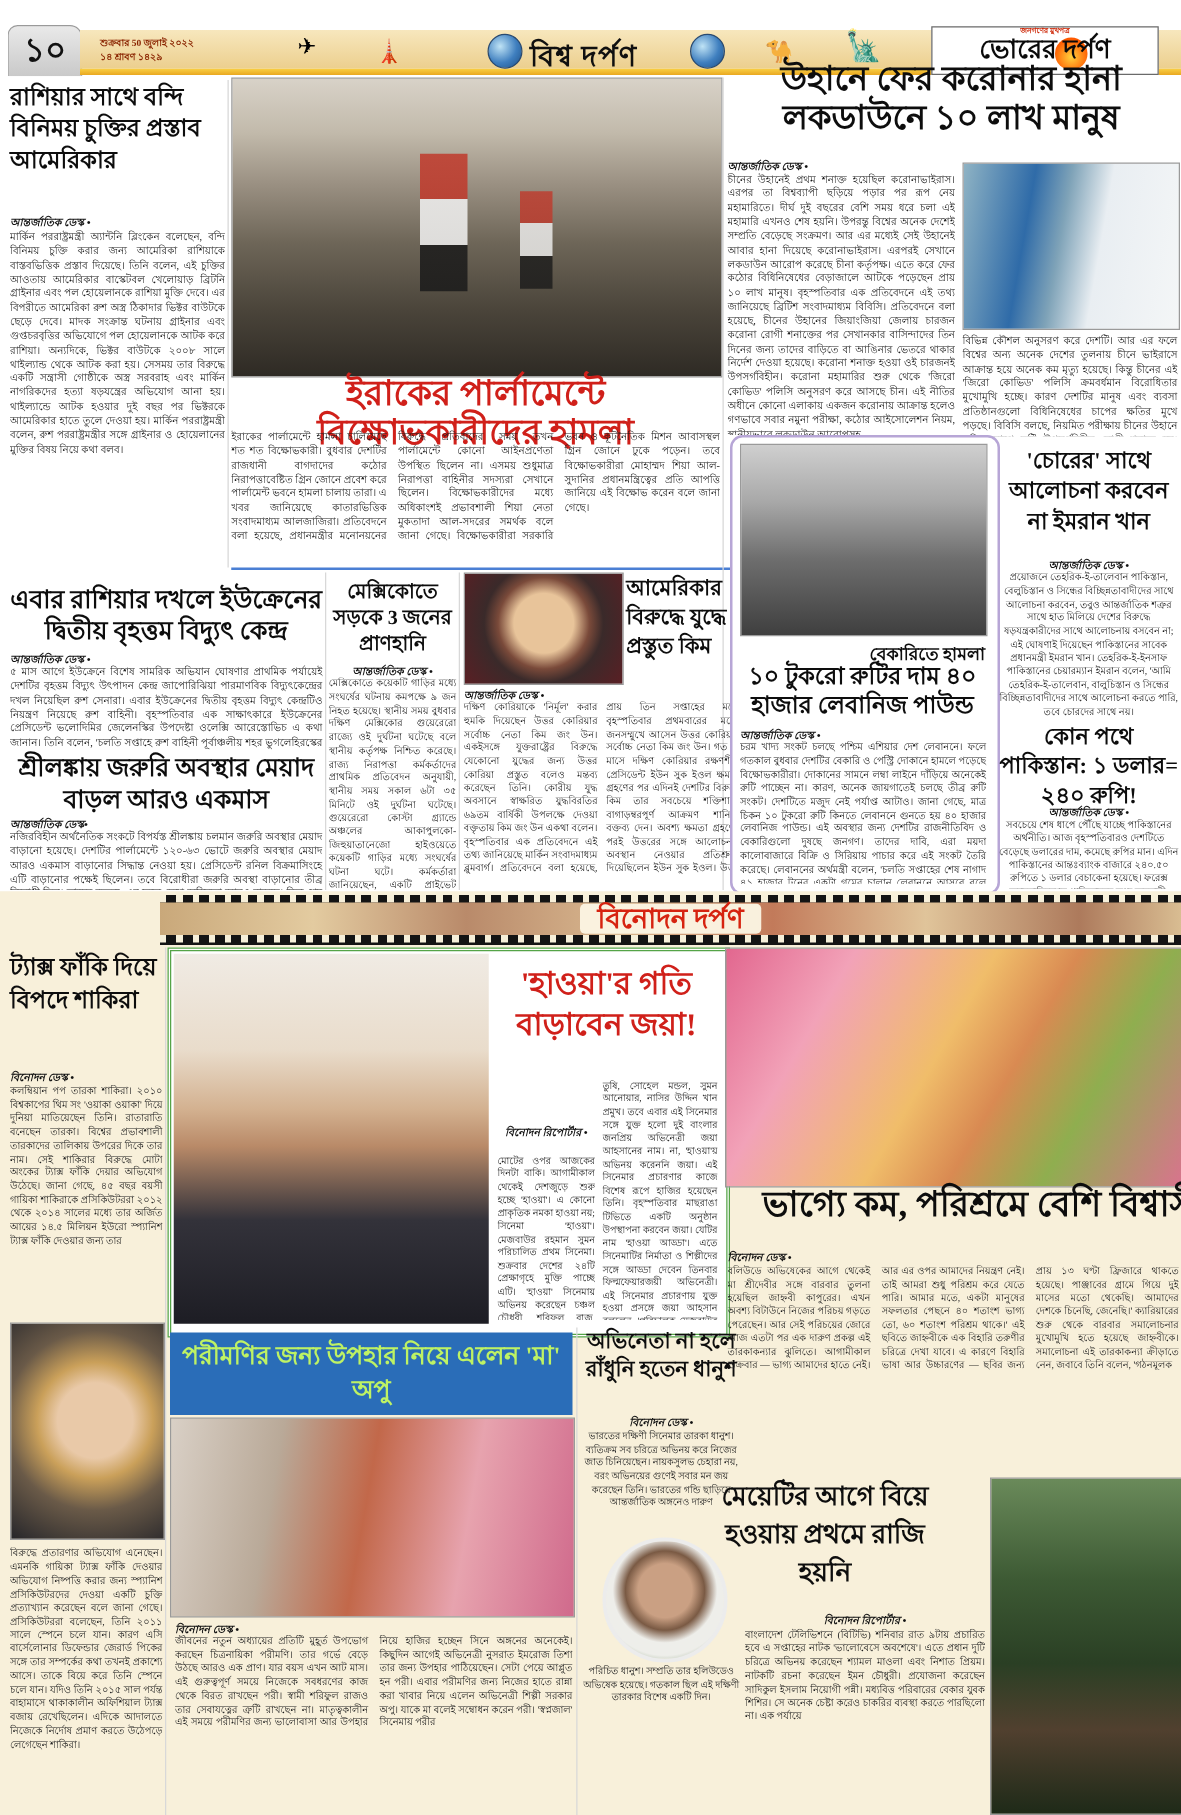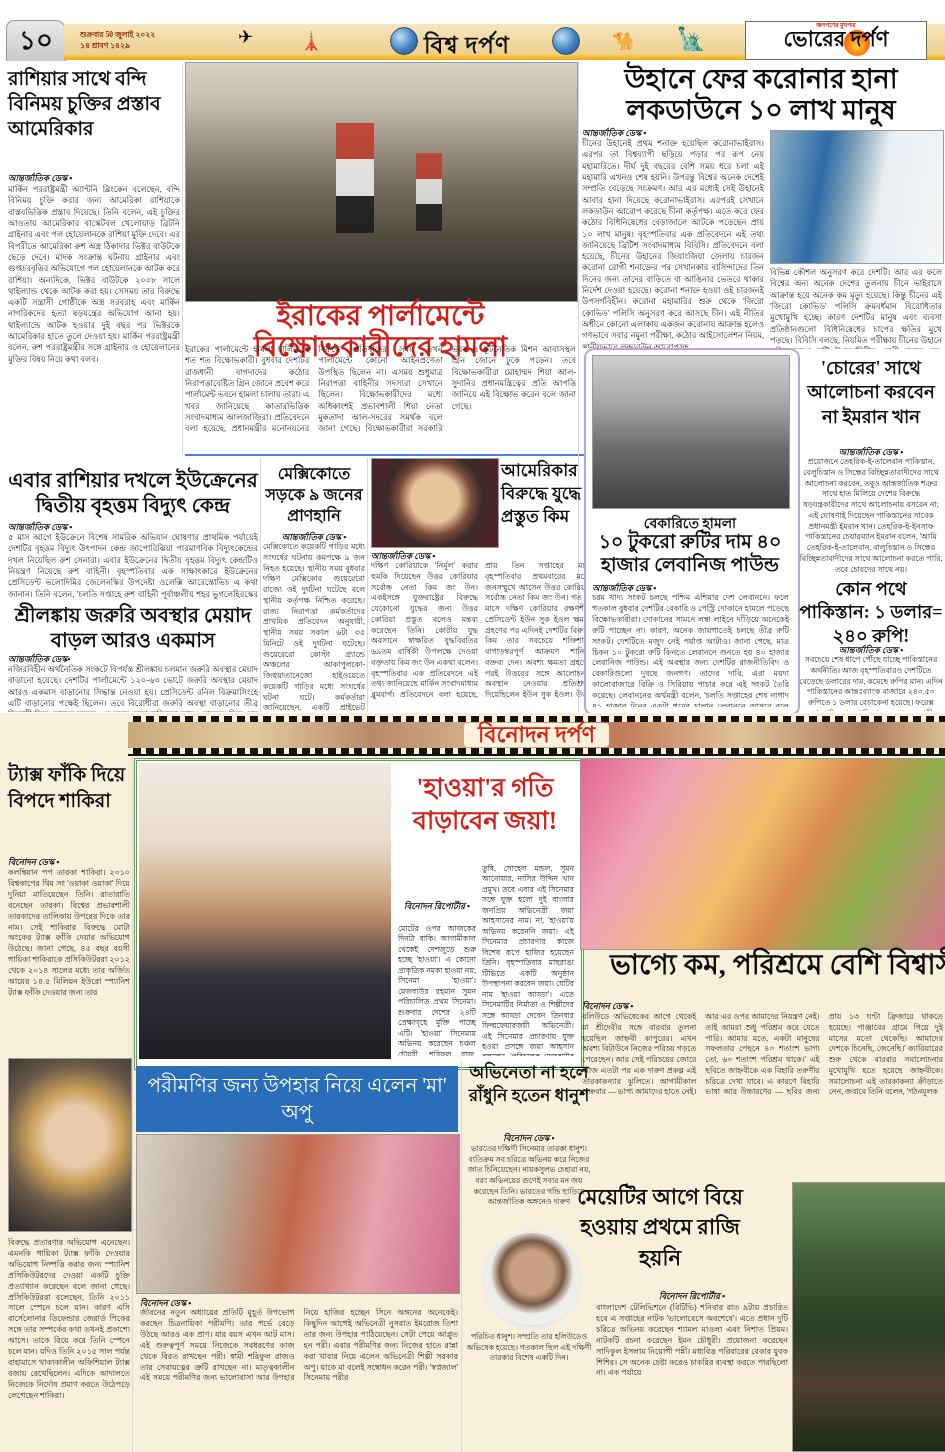--- a/index.html
+++ b/index.html
@@ -32,22 +32,22 @@
                 background:radial-gradient(circle at 50% 60%, #ffd23e, #ff5a00 70%);}
   
   #ent-bg{background:#f8f0da;}
   .filmstrip{background:#141414;}
   .sprockets{height:6px;background:repeating-linear-gradient(90deg,#f6efd9 0 5px,#141414 5px 13px);}
   .strip-mid{height:26px;background:linear-gradient(90deg,#c9a87a,#e3cba0 15%,#b98a6a 30%,#d9b890 45%,#c27a5a 60%,#e0c49a 75%,#ad7a5c 90%,#d9bd92);
              display:flex;align-items:center;justify-content:center;}
   .banner-pill{background:rgba(252,246,228,0.95);padding:0 14px;border-radius:4px;
                font-size:22px;font-weight:bold;color:#d62310;line-height:1.1;}
   #green-box{border:3px double #55a447;background:#ffffff;}
-  #porimoni-banner{background:#2a6db8;color:#ffffff;display:flex;align-items:center;justify-content:center;
-                   text-align:center;font-weight:normal;font-size:20px;line-height:1.35;}
+  #porimoni-banner{background:#2a6db8;color:#bef264;display:flex;align-items:center;justify-content:center;
+                   text-align:center;font-weight:bold;font-size:20px;line-height:1.35;}
   .red-hl{color:#d0201a;}
 </style>
 </head>
 <body>
 
 <div id="page">
 
   <div id="page-tab" class="abs" style="left:6px;top:20px;width:58px;height:40px;line-height:40px;">
     <span>১০</span>
   </div>
@@ -86,53 +86,53 @@
          background:linear-gradient(180deg,#c0392b 0 33%,#f2f2f2 33% 66%,#1a1a1a 66% 100%);opacity:.85;"></div>
     <div class="abs" style="left:230px;top:90px;width:26px;height:78px;
          background:linear-gradient(180deg,#c0392b 0 33%,#f2f2f2 33% 66%,#1a1a1a 66% 100%);opacity:.8;"></div>
   </div>
   <div class="abs hl hl-center red-hl" style="left:185px;top:301px;width:391px;font-size:28px;line-height:1.1;">ইরাকের পার্লামেন্টে বিক্ষোভকারীদের হামলা</div>
   <div class="abs body-text" style="left:185px;top:344px;width:391px;height:108px;column-count:3;column-gap:9px;">ইরাকের পার্লামেন্টে হামলা চালিয়েছে শত শত বিক্ষোভকারী। বুধবার দেশটির রাজধানী বাগদাদের কঠোর নিরাপত্তাবেষ্টিত গ্রিন জোনে প্রবেশ করে পার্লামেন্ট ভবনে হামলা চালায় তারা। এ খবর জানিয়েছে কাতারভিত্তিক সংবাদমাধ্যম আলজাজিরা। প্রতিবেদনে বলা হয়েছে, প্রধানমন্ত্রীর মনোনয়নের বিরুদ্ধে প্রতিবাদের সময় তখন পার্লামেন্টে কোনো আইনপ্রণেতা উপস্থিত ছিলেন না। এসময় শুধুমাত্র নিরাপত্তা বাহিনীর সদস্যরা সেখানে ছিলেন। বিক্ষোভকারীদের মধ্যে অধিকাংশই প্রভাবশালী শিয়া নেতা মুকতাদা আল-সদরের সমর্থক বলে জানা গেছে। বিক্ষোভকারীরা সরকারি ভবন ও কূটনৈতিক মিশন আবাসস্থল গ্রিন জোনে ঢুকে পড়েন। তবে বিক্ষোভকারীরা মোহাম্মদ শিয়া আল-সুদানির প্রধানমন্ত্রিত্বের প্রতি আপত্তি জানিয়ে এই বিক্ষোভ করেন বলে জানা গেছে।</div>
 
   <div class="abs rule-blue" style="left:185px;top:454px;width:406px;"></div>
   <div class="abs divider-v" style="left:578px;top:62px;height:650px;"></div>
 
-  <div class="abs hl hl-center" style="left:580px;top:64px;width:362px;font-size:27px;line-height:1.15;">উহানে ফের করোনার হানা লকডাউনে ১০ লাখ মানুষ</div>
+  <div class="abs hl hl-center" style="left:580px;top:48px;width:362px;font-size:27px;line-height:1.15;">উহানে ফের করোনার হানা লকডাউনে ১০ লাখ মানুষ</div>
   <div class="abs byline" style="left:582px;top:127px;">আন্তর্জাতিক ডেস্ক •</div>
   <div class="abs body-text" style="left:582px;top:138px;width:182px;height:210px;">চীনের উহানেই প্রথম শনাক্ত হয়েছিল করোনাভাইরাস। এরপর তা বিশ্বব্যাপী ছড়িয়ে পড়ার পর রূপ নেয় মহামারিতে। দীর্ঘ দুই বছরের বেশি সময় ধরে চলা এই মহামারি এখনও শেষ হয়নি। উপরন্তু বিশ্বের অনেক দেশেই সম্প্রতি বেড়েছে সংক্রমণ। আর এর মধ্যেই সেই উহানেই আবার হানা দিয়েছে করোনাভাইরাস। এরপরই সেখানে লকডাউন আরোপ করেছে চীনা কর্তৃপক্ষ। এতে করে ফের কঠোর বিধিনিষেধের বেড়াজালে আটকে পড়েছেন প্রায় ১০ লাখ মানুষ। বৃহস্পতিবার এক প্রতিবেদনে এই তথ্য জানিয়েছে ব্রিটিশ সংবাদমাধ্যম বিবিসি। প্রতিবেদনে বলা হয়েছে, চীনের উহানের জিয়াংজিয়া জেলায় চারজন করোনা রোগী শনাক্তের পর সেখানকার বাসিন্দাদের তিন দিনের জন্য তাদের বাড়িতে বা আঙিনার ভেতরে থাকার নির্দেশ দেওয়া হয়েছে। করোনা শনাক্ত হওয়া ওই চারজনই উপসর্গবিহীন। করোনা মহামারির শুরু থেকে 'জিরো কোভিড' পলিসি অনুসরণ করে আসছে চীন। এই নীতির অধীনে কোনো এলাকায় একজন করোনায় আক্রান্ত হলেও গণভাবে সবার নমুনা পরীক্ষা, কঠোর আইসোলেশন নিয়ম, স্থানীয়ভাবে লকডাউন আরোপসহ</div>
   <div class="abs photo" style="left:770px;top:130px;width:172px;height:132px;
        background:linear-gradient(100deg,#8fb3c4 0%,#2f6ba8 30%,#7fa3b8 45%,#e9eef2 62%,#f4f6f7 100%);"></div>
   <div class="abs body-text" style="left:770px;top:267px;width:172px;height:82px;">বিভিন্ন কৌশল অনুসরণ করে দেশটি। আর এর ফলে বিশ্বের অন্য অনেক দেশের তুলনায় চীনে ভাইরাসে আক্রান্ত হয়ে অনেক কম মৃত্যু হয়েছে। কিন্তু চীনের এই 'জিরো কোভিড' পলিসি ক্রমবর্ধমান বিরোধিতার মুখোমুখি হচ্ছে। কারণ দেশটির মানুষ এবং ব্যবসা প্রতিষ্ঠানগুলো বিধিনিষেধের চাপের ক্ষতির মুখে পড়ছে। বিবিসি বলছে, নিয়মিত পরীক্ষায় চীনের উহানে দু'দিন আগে দু'টি উপসর্গবিহীন রোগী শনাক্ত হয়। এরপর কন্টাক্ট ট্রেসিংয়ের মাধ্যমে আরও দু'জন করোনা রোগী শনাক্ত হয়। আর এরপরই এক কোটি ২০ লাখ জনসংখ্যার শহরের একটি অংশে লকডাউন জারি করা হয়।</div>
 
   <div class="abs hl hl-center" style="left:8px;top:468px;width:250px;font-size:20px;line-height:1.25;">এবার রাশিয়ার দখলে ইউক্রেনের দ্বিতীয় বৃহত্তম বিদ্যুৎ কেন্দ্র</div>
   <div class="abs byline" style="left:8px;top:521px;">আন্তর্জাতিক ডেস্ক •</div>
   <div class="abs body-text" style="left:8px;top:532px;width:250px;height:68px;">৫ মাস আগে ইউক্রেনে বিশেষ সামরিক অভিযান ঘোষণার প্রাথমিক পর্যায়েই দেশটির বৃহত্তম বিদ্যুৎ উৎপাদন কেন্দ্র জাপোরিঝিয়া পারমাণবিক বিদ্যুৎকেন্দ্রের দখল নিয়েছিল রুশ সেনারা। এবার ইউক্রেনের দ্বিতীয় বৃহত্তম বিদ্যুৎ কেন্দ্রটিও নিয়ন্ত্রণ নিয়েছে রুশ বাহিনী। বৃহস্পতিবার এক সাক্ষাৎকারে ইউক্রেনের প্রেসিডেন্ট ভলোদিমির জেলেনস্কির উপদেষ্টা ওলেক্সি আরেস্তোভিচ এ কথা জানান। তিনি বলেন, 'চলতি সপ্তাহে রুশ বাহিনী পূর্বাঞ্চলীয় শহর ভুগলেহিরস্কের বিদ্যুৎকেন্দ্রটির নিয়ন্ত্রণ নিয়ে ফেলেছে।' সাবেক সোভিয়েত ইউনিয়ন আমলে স্থাপিত হয়েছিল এই ভুগলেহিরস্ক বিদ্যুৎ কেন্দ্র। কয়লাভিত্তিক এই কেন্দ্রটি ইউক্রেনের দ্বিতীয় বৃহত্তম বিদ্যুৎ উৎপাদন কেন্দ্র। দেশটির পূর্বাঞ্চলীয় দুই প্রদেশ দোনেৎস্ক ও লুহানস্কের বিদ্যুৎ চাহিদা প্রধানত এই কেন্দ্র থেকেই মেটানো হয়।</div>
 
   <div class="abs hl hl-center" style="left:8px;top:603px;width:250px;font-size:20px;line-height:1.25;">শ্রীলঙ্কায় জরুরি অবস্থার মেয়াদ বাড়ল আরও একমাস</div>
   <div class="abs byline" style="left:8px;top:653px;">আন্তর্জাতিক ডেস্ক•</div>
   <div class="abs body-text" style="left:8px;top:664px;width:250px;height:48px;">নজিরবিহীন অর্থনৈতিক সংকটে বিপর্যস্ত শ্রীলঙ্কায় চলমান জরুরি অবস্থার মেয়াদ বাড়ানো হয়েছে। দেশটির পার্লামেন্টে ১২০-৬৩ ভোটে জরুরি অবস্থার মেয়াদ আরও একমাস বাড়ানোর সিদ্ধান্ত নেওয়া হয়। প্রেসিডেন্ট রনিল বিক্রমাসিংহে এটি বাড়ানোর পক্ষেই ছিলেন। তবে বিরোধীরা জরুরি অবস্থা বাড়ানোর তীব্র বিরোধী ছিল। তাদের বক্তব্য, এর ফলে দেশে অস্থিরতা আরও বাড়ছে। কিন্তু শেষ পর্যন্ত ভোটাভুটির মাধ্যমে জরুরি অবস্থা আরও এক মাস বাড়ানোর সিদ্ধান্ত নেয় লঙ্কান পার্লামেন্ট। জরুরি অবস্থা বাড়াতে হলে পার্লামেন্টের অনুমতি নিতে হয়।</div>
 
   <div class="abs divider-v" style="left:260px;top:458px;height:254px;"></div>
 
-  <div class="abs hl hl-center" style="left:263px;top:464px;width:102px;font-size:16px;line-height:1.3;">মেক্সিকোতে সড়কে ৯ জনের প্রাণহানি</div>
+  <div class="abs hl hl-center" style="left:263px;top:464px;width:102px;font-size:16px;line-height:1.3;">মেক্সিকোতে সড়কে 3 জনের প্রাণহানি</div>
   <div class="abs byline" style="left:263px;top:531px;width:102px;text-align:center;">আন্তর্জাতিক ডেস্ক •</div>
   <div class="abs body-text" style="left:263px;top:542px;width:102px;height:170px;font-size:7.8px;">মেক্সিকোতে কয়েকটি গাড়ির মধ্যে সংঘর্ষের ঘটনায় কমপক্ষে ৯ জন নিহত হয়েছে। স্থানীয় সময় বুধবার দক্ষিণ মেক্সিকোর গুয়েরেরো রাজ্যে ওই দুর্ঘটনা ঘটেছে বলে স্থানীয় কর্তৃপক্ষ নিশ্চিত করেছে। রাজ্য নিরাপত্তা কর্মকর্তাদের প্রাথমিক প্রতিবেদন অনুযায়ী, স্থানীয় সময় সকাল ৬টা ৩৫ মিনিটে ওই দুর্ঘটনা ঘটেছে। গুয়েরেরো কোস্টা গ্র্যান্ডে অঞ্চলের আকাপুলকো-জিহুয়াতানেজো হাইওয়েতে কয়েকটি গাড়ির মধ্যে সংঘর্ষের ঘটনা ঘটে। কর্মকর্তারা জানিয়েছেন, একটি প্রাইভেট কারের চালক পণ্যবাহী একটি ট্রাককে ওভারটেক করার চেষ্টা করেন। কিন্তু গাড়িটির সঙ্গে ট্রাকের পেছন দিকে ধাক্কা লাগে। ফলে চালক নিয়ন্ত্রণ হারিয়ে হাইওয়ের বিপরীত দিকে চলে যান। সেখানে অন্য একটি গাড়ির সঙ্গে মুখোমুখি সংঘর্ষ ঘটে।</div>
 
   <div class="abs divider-v" style="left:367px;top:458px;height:254px;"></div>
 
   <div class="abs photo" style="left:371px;top:458px;width:126px;height:88px;
        background:radial-gradient(circle at 50% 45%, #e8c49a 0 30%, #7a4a3a 46%, #3a2a2a 60%, #5a1f24 100%);"></div>
   <div class="abs hl" style="left:501px;top:460px;width:91px;font-size:17px;line-height:1.35;">আমেরিকার বিরুদ্ধে যুদ্ধে প্রস্তুত কিম</div>
   <div class="abs byline" style="left:371px;top:550px;">আন্তর্জাতিক ডেস্ক •</div>
   <div class="abs body-text" style="left:371px;top:561px;width:221px;height:150px;column-count:2;column-gap:7px;font-size:7.8px;">দক্ষিণ কোরিয়াকে 'নির্মূল' করার হুমকি দিয়েছেন উত্তর কোরিয়ার সর্বোচ্চ নেতা কিম জং উন। একইসঙ্গে যুক্তরাষ্ট্রের বিরুদ্ধে যেকোনো যুদ্ধের জন্য উত্তর কোরিয়া প্রস্তুত বলেও মন্তব্য করেছেন তিনি। কোরীয় যুদ্ধ অবসানে স্বাক্ষরিত যুদ্ধবিরতির ৬৯তম বার্ষিকী উপলক্ষে দেওয়া বক্তৃতায় কিম জং উন একথা বলেন। বৃহস্পতিবার এক প্রতিবেদনে এই তথ্য জানিয়েছে মার্কিন সংবাদমাধ্যম ব্লুমবার্গ। প্রতিবেদনে বলা হয়েছে, প্রায় তিন সপ্তাহের মধ্যে বৃহস্পতিবার প্রথমবারের মতো জনসম্মুখে আসেন উত্তর কোরিয়ার সর্বোচ্চ নেতা কিম জং উন। গত মে মাসে দক্ষিণ কোরিয়ার রক্ষণশীল প্রেসিডেন্ট ইউন সুক ইওল ক্ষমতা গ্রহণের পর এদিনই দেশটির বিরুদ্ধে কিম তার সবচেয়ে শক্তিশালী বাগাড়ম্বরপূর্ণ আক্রমণ শানিয়ে বক্তব্য দেন। অবশ্য ক্ষমতা গ্রহণের পরই উত্তরের সঙ্গে আলোচনার অবস্থান নেওয়ার প্রতিশ্রুতি দিয়েছিলেন ইউন সুক ইওল। উত্তর কোরিয়ার সরকারি সংবাদমাধ্যম দ্য কোরিয়ান সেন্ট্রাল নিউজ এজেন্সি (কেসিএনএ) জানিয়েছে, কিম জং উন বলেন, 'মার্কিন সাম্রাজ্যবাদীদের প্ররোচনায় দক্ষিণ কোরিয়ার কর্তৃপক্ষ আত্মঘাতী সংঘর্ষের দিকে এগোলে সেই প্রচেষ্টা প্রতিহত করে অবশ্যই কঠোর জবাব দেওয়া হবে এবং (দক্ষিণ কোরীয় প্রেসিডেন্ট ইউনের) সরকার ও সেনাবাহিনীকে নির্মূল করা হবে।' ব্লুমবার্গ বলছে, বর্তমান বিশ্ব পরিস্থিতির মনোযোগ এখন ইউক্রেন-রাশিয়া যুদ্ধের দিকে সরে গেছে এবং এই সুযোগে কিম জং উন তার উসকানিমূলক বিভিন্ন কর্মকাণ্ড- চলতি বছর ব্যাপকভাবে বাড়িয়ে নিয়েছেন।</div>
 
   <div class="abs" style="left:584px;top:348px;width:212px;height:364px;border:2px solid #b7a6d6;border-radius:10px;background:#ffffff;"></div>
   <div class="abs photo" style="left:592px;top:355px;width:196px;height:152px;
        background:linear-gradient(180deg,#cfcfcf 0%,#a8a8a8 30%,#6e6e6e 60%,#3f3f3f 100%);"></div>
-  <div class="abs hl hl-center" style="left:592px;top:512px;width:196px;font-size:14px;">বেকারিতে হামলা</div>
+  <div class="abs hl hl-center" style="left:592px;top:512px;width:196px;font-size:14px;text-align:right;">বেকারিতে হামলা</div>
   <div class="abs hl hl-center" style="left:590px;top:531px;width:200px;font-size:19px;line-height:1.2;">১০ টুকরো রুটির দাম ৪০ হাজার লেবানিজ পাউন্ড</div>
   <div class="abs byline" style="left:592px;top:582px;">আন্তর্জাতিক ডেস্ক •</div>
   <div class="abs body-text" style="left:592px;top:593px;width:197px;height:114px;font-size:7.9px;">চরম খাদ্য সংকট চলছে পশ্চিম এশিয়ার দেশ লেবাননে। ফলে গতকাল বুধবার দেশটির বেকারি ও পেস্ট্রি দোকানে হামলে পড়েছে বিক্ষোভকারীরা। দোকানের সামনে লম্বা লাইনে দাঁড়িয়ে অনেকেই রুটি পাচ্ছেন না। কারণ, অনেক জায়গাতেই চলছে তীব্র রুটি সংকট। দেশটিতে মজুদ নেই পর্যাপ্ত আটাও। জানা গেছে, মাত্র চিকন ১০ টুকরো রুটি কিনতে লেবাননে গুনতে হয় ৪০ হাজার লেবানিজ পাউন্ড। এই অবস্থার জন্য দেশটির রাজনীতিবিদ ও বেকারিগুলো দুষছে জনগণ। তাদের দাবি, এরা ময়দা কালোবাজারে বিক্রি ও সিরিয়ায় পাচার করে এই সংকট তৈরি করেছে। লেবাননের অর্থমন্ত্রী বলেন, 'চলতি সপ্তাহের শেষ নাগাদ ৪১ হাজার টনের একটা গমের চালান লেবাননে আসবে বলে প্রত্যাশা করা হচ্ছে। আশা করা হচ্ছে জাহাজগুলো দ্রুতই আসবে।' ডলারের বিপরীতে লেবানিজ পাউন্ডের দাম আরও কমতে থাকায় সংকট আরও বাড়তে পারে বলে শঙ্কা করা হচ্ছে।</div>
 
   <div class="abs hl hl-center" style="left:799px;top:356px;width:144px;font-size:18px;line-height:1.35;">'চোরের' সাথে আলোচনা করবেন না ইমরান খান</div>
   <div class="abs byline" style="left:799px;top:446px;width:144px;text-align:center;">আন্তর্জাতিক ডেস্ক •</div>
   <div class="abs body-text body-center" style="left:799px;top:457px;width:144px;height:116px;font-size:7.8px;">প্রয়োজনে তেহরিক-ই-তালেবান পাকিস্তান, বেলুচিস্তান ও সিন্ধের বিচ্ছিন্নতাবাদীদের সাথে আলোচনা করবেন, তবুও আন্তর্জাতিক শত্রুর সাথে হাত মিলিয়ে দেশের বিরুদ্ধে ষড়যন্ত্রকারীদের সাথে আলোচনায় বসবেন না; এই ঘোষণাই দিয়েছেন পাকিস্তানের সাবেক প্রধানমন্ত্রী ইমরান খান। তেহরিক-ই-ইনসাফ পাকিস্তানের চেয়ারম্যান ইমরান বলেন, 'আমি তেহরিক-ই-তালেবান, বালুচিস্তান ও সিন্ধের বিচ্ছিন্নতাবাদীদের সাথে আলোচনা করতে পারি, তবে চোরদের সাথে নয়।</div>
 
   <div class="abs hl hl-center" style="left:799px;top:578px;width:144px;font-size:18px;line-height:1.3;">কোন পথে পাকিস্তান: ১ ডলার= ২৪০ রুপি!</div>
   <div class="abs byline" style="left:799px;top:644px;width:144px;text-align:center;">আন্তর্জাতিক ডেস্ক •</div>

